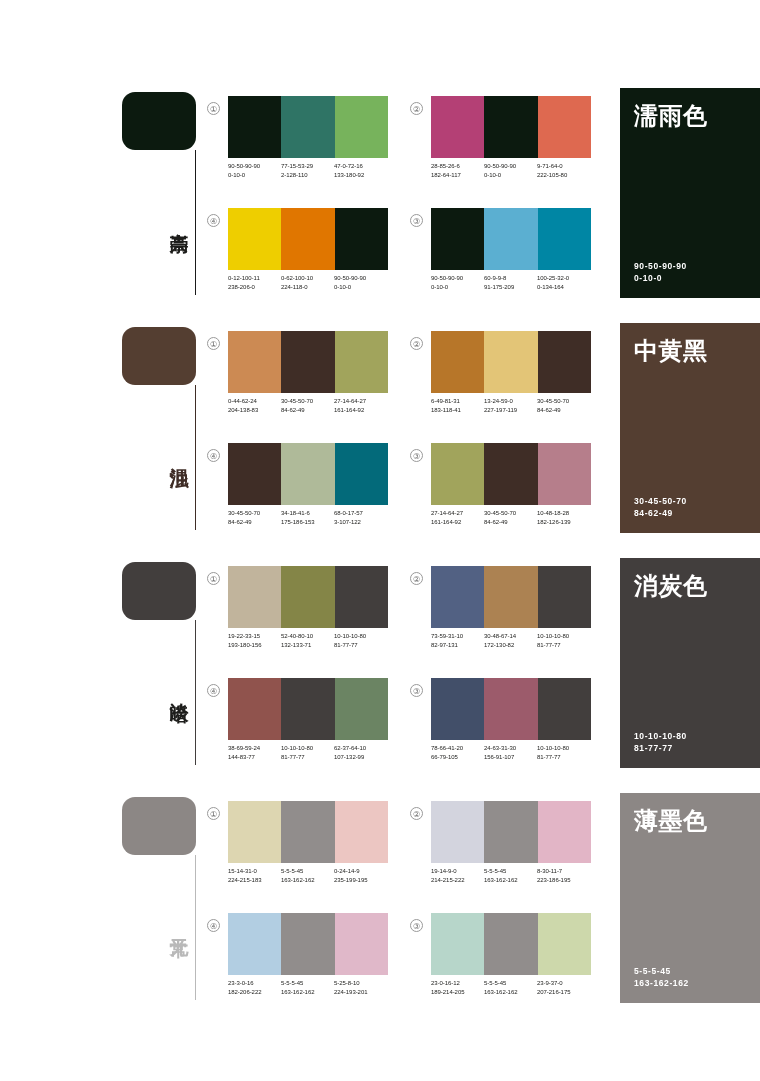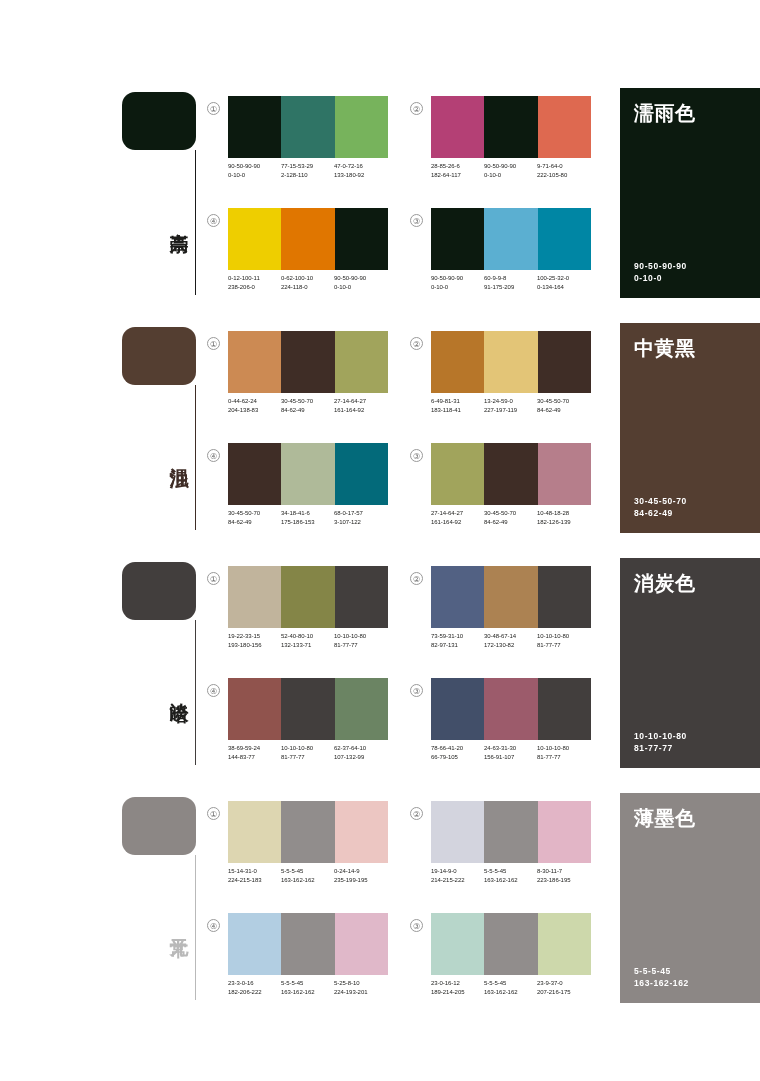--- a/index.html
+++ b/index.html
@@ -119,21 +119,21 @@
     position: absolute;
     left: 620px;
     top: 0px;
     width: 150px;
     height: 210px;
   }
   .named-panel .pname {
     position: absolute;
     left: 14px;
     top: 12px;
-    font-size: 20px;
+    font-size: 24px;
     font-weight: 700;
     color: #ffffff;
     letter-spacing: 0.5px;
     white-space: nowrap;
     text-align: center;
   }
   .named-panel .pcodes {
     position: absolute;
     left: 14px;
     bottom: 14px;

